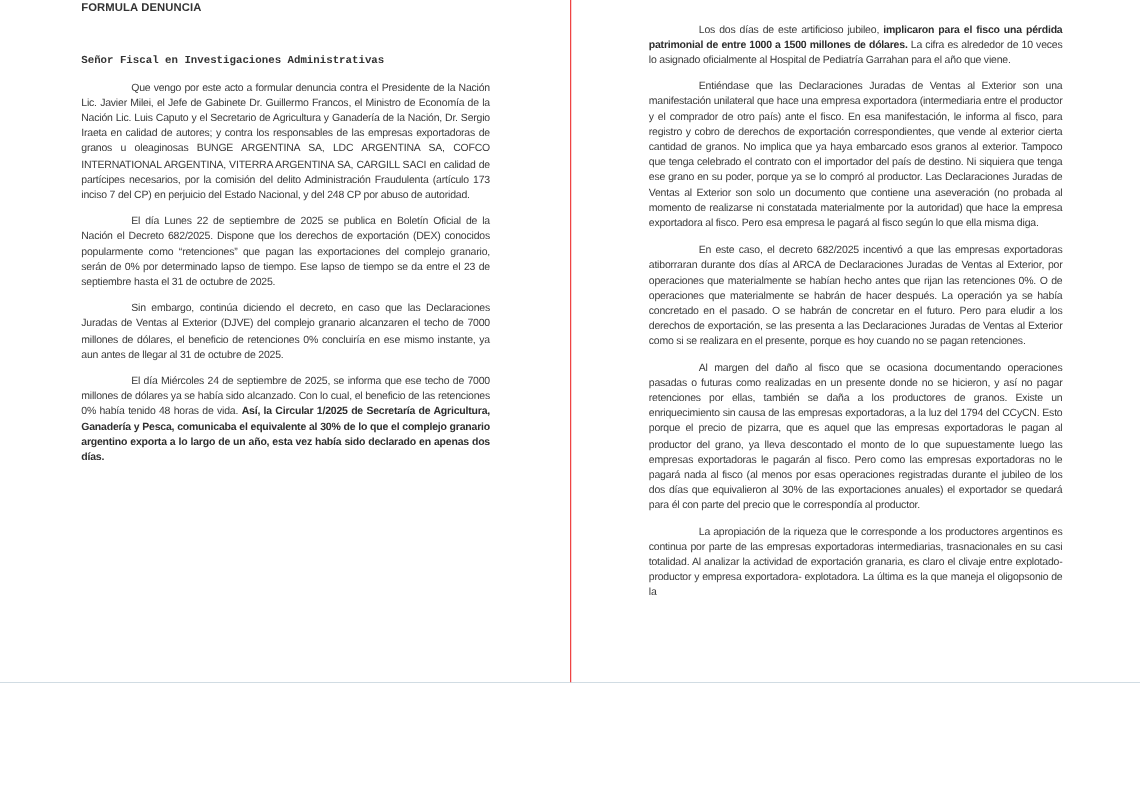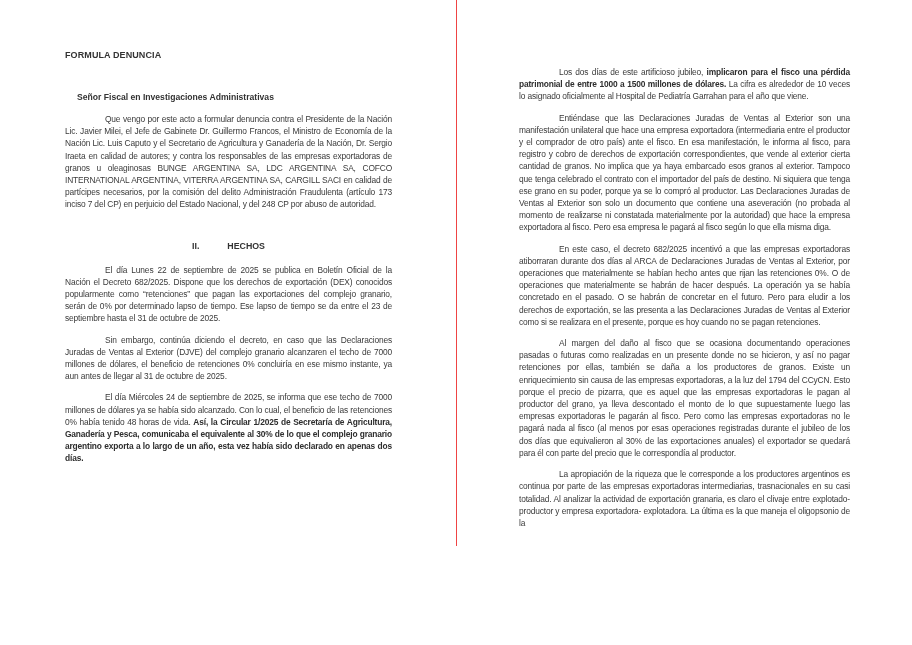--- a/index.html
+++ b/index.html
@@ -5,20 +5,21 @@
   html, body { margin: 0; padding: 0; background: #ffffff; }
   .sheet {
     position: relative;
     width: 912px;
     height: 546px;
     background: #0c4a6e;
     display: flex;
     font-family: "Liberation Sans", sans-serif;
     color: #3a3a3a;
     overflow: hidden;
+    align-items: center;
   }
   .page {
     position: relative;
     width: 456px;
     height: 645px;
     box-sizing: border-box;
     background: #ffffff;
   }
   .page-1 { padding: 50px 64px 0 65px; }
   .page-2 { padding: 66px 62px 0 62px; border-left: 1px solid #ef4444; }
@@ -26,22 +27,23 @@
   .doc-title {
     font-size: 9px;
     font-weight: bold;
     letter-spacing: 0.1px;
     margin: 0 0 32px 0;
     color: #333;
   }
   .addr {
     font-size: 8.6px;
     font-weight: bold;
-    margin: 0 0 11px 12px;
+    margin: 0 0 11px 0;
     color: #333;
+    font-family: Liberation Mono, monospace;
   }
   .addr.last { margin-bottom: 0; }
 
   .sec-heading {
     text-align: center;
     font-size: 8.8px;
     font-weight: bold;
     color: #333;
     margin: 30px 0 13px 0;
   }
@@ -73,23 +75,20 @@
 <div class="sheet">
 
   <section class="page page-1">
     <h1 class="doc-title">FORMULA DENUNCIA</h1>
 
     <p class="addr">Señor Fiscal en Investigaciones Administrativas</p>
 
 
     <p class="body-p">Que vengo por este acto a formular denuncia contra el Presidente de la Nación Lic. Javier Milei, el Jefe de Gabinete Dr. Guillermo Francos,  el Ministro de Economía de la Nación Lic. Luis Caputo y el Secretario de Agricultura y Ganadería de la Nación,  Dr. Sergio Iraeta en calidad de autores; y contra los responsables de las empresas exportadoras de granos u oleaginosas BUNGE ARGENTINA SA,  LDC ARGENTINA SA,  COFCO INTERNATIONAL ARGENTINA,  VITERRA ARGENTINA SA, CARGILL SACI en calidad de partícipes necesarios, por la comisión del delito Administración Fraudulenta (artículo 173 inciso 7 del CP) en perjuicio del Estado Nacional, y del 248 CP por abuso de autoridad.</p>
 
-    <div class="sec-heading">
-      <span class="sec-num">II.</span><span>HECHOS</span>
-    </div>
 
     <p class="body-p">El día Lunes 22 de septiembre de 2025 se publica en Boletín Oficial de la Nación el Decreto 682/2025. Dispone que los derechos de exportación (DEX) conocidos popularmente como “retenciones” que pagan las exportaciones del complejo granario, serán de 0% por determinado lapso de tiempo. Ese lapso de tiempo se da entre el 23 de septiembre hasta el 31 de octubre de 2025.</p>
     <p class="body-p">Sin embargo, continúa diciendo el decreto, en caso que las Declaraciones Juradas de Ventas al Exterior (DJVE) del complejo granario alcanzaren el techo de 7000 millones de dólares, el beneficio de retenciones 0% concluiría en ese mismo instante, ya aun antes de llegar al 31 de octubre de 2025.</p>
     <p class="body-p"><span>El día Miércoles 24 de septiembre de 2025, se informa que ese techo de 7000 millones de dólares ya se había sido alcanzado. Con lo cual, el beneficio de las retenciones 0% había tenido 48 horas de vida. </span><b>Así, la Circular 1/2025 de Secretaría de Agricultura, Ganadería y Pesca, comunicaba el equivalente al 30% de lo que el complejo granario argentino exporta a lo largo de un año, esta vez había sido declarado en apenas dos días.</b></p>
 
     <div class="page-num">1</div>
   </section>
 
   <section class="page page-2">
     <p class="body-p"><span>Los dos días de este artificioso jubileo, </span><b>implicaron para el fisco una pérdida patrimonial de entre 1000 a 1500 millones de dólares.</b><span> La cifra es alrededor de 10 veces lo asignado oficialmente al Hospital de Pediatría Garrahan para el año que viene.</span></p>

